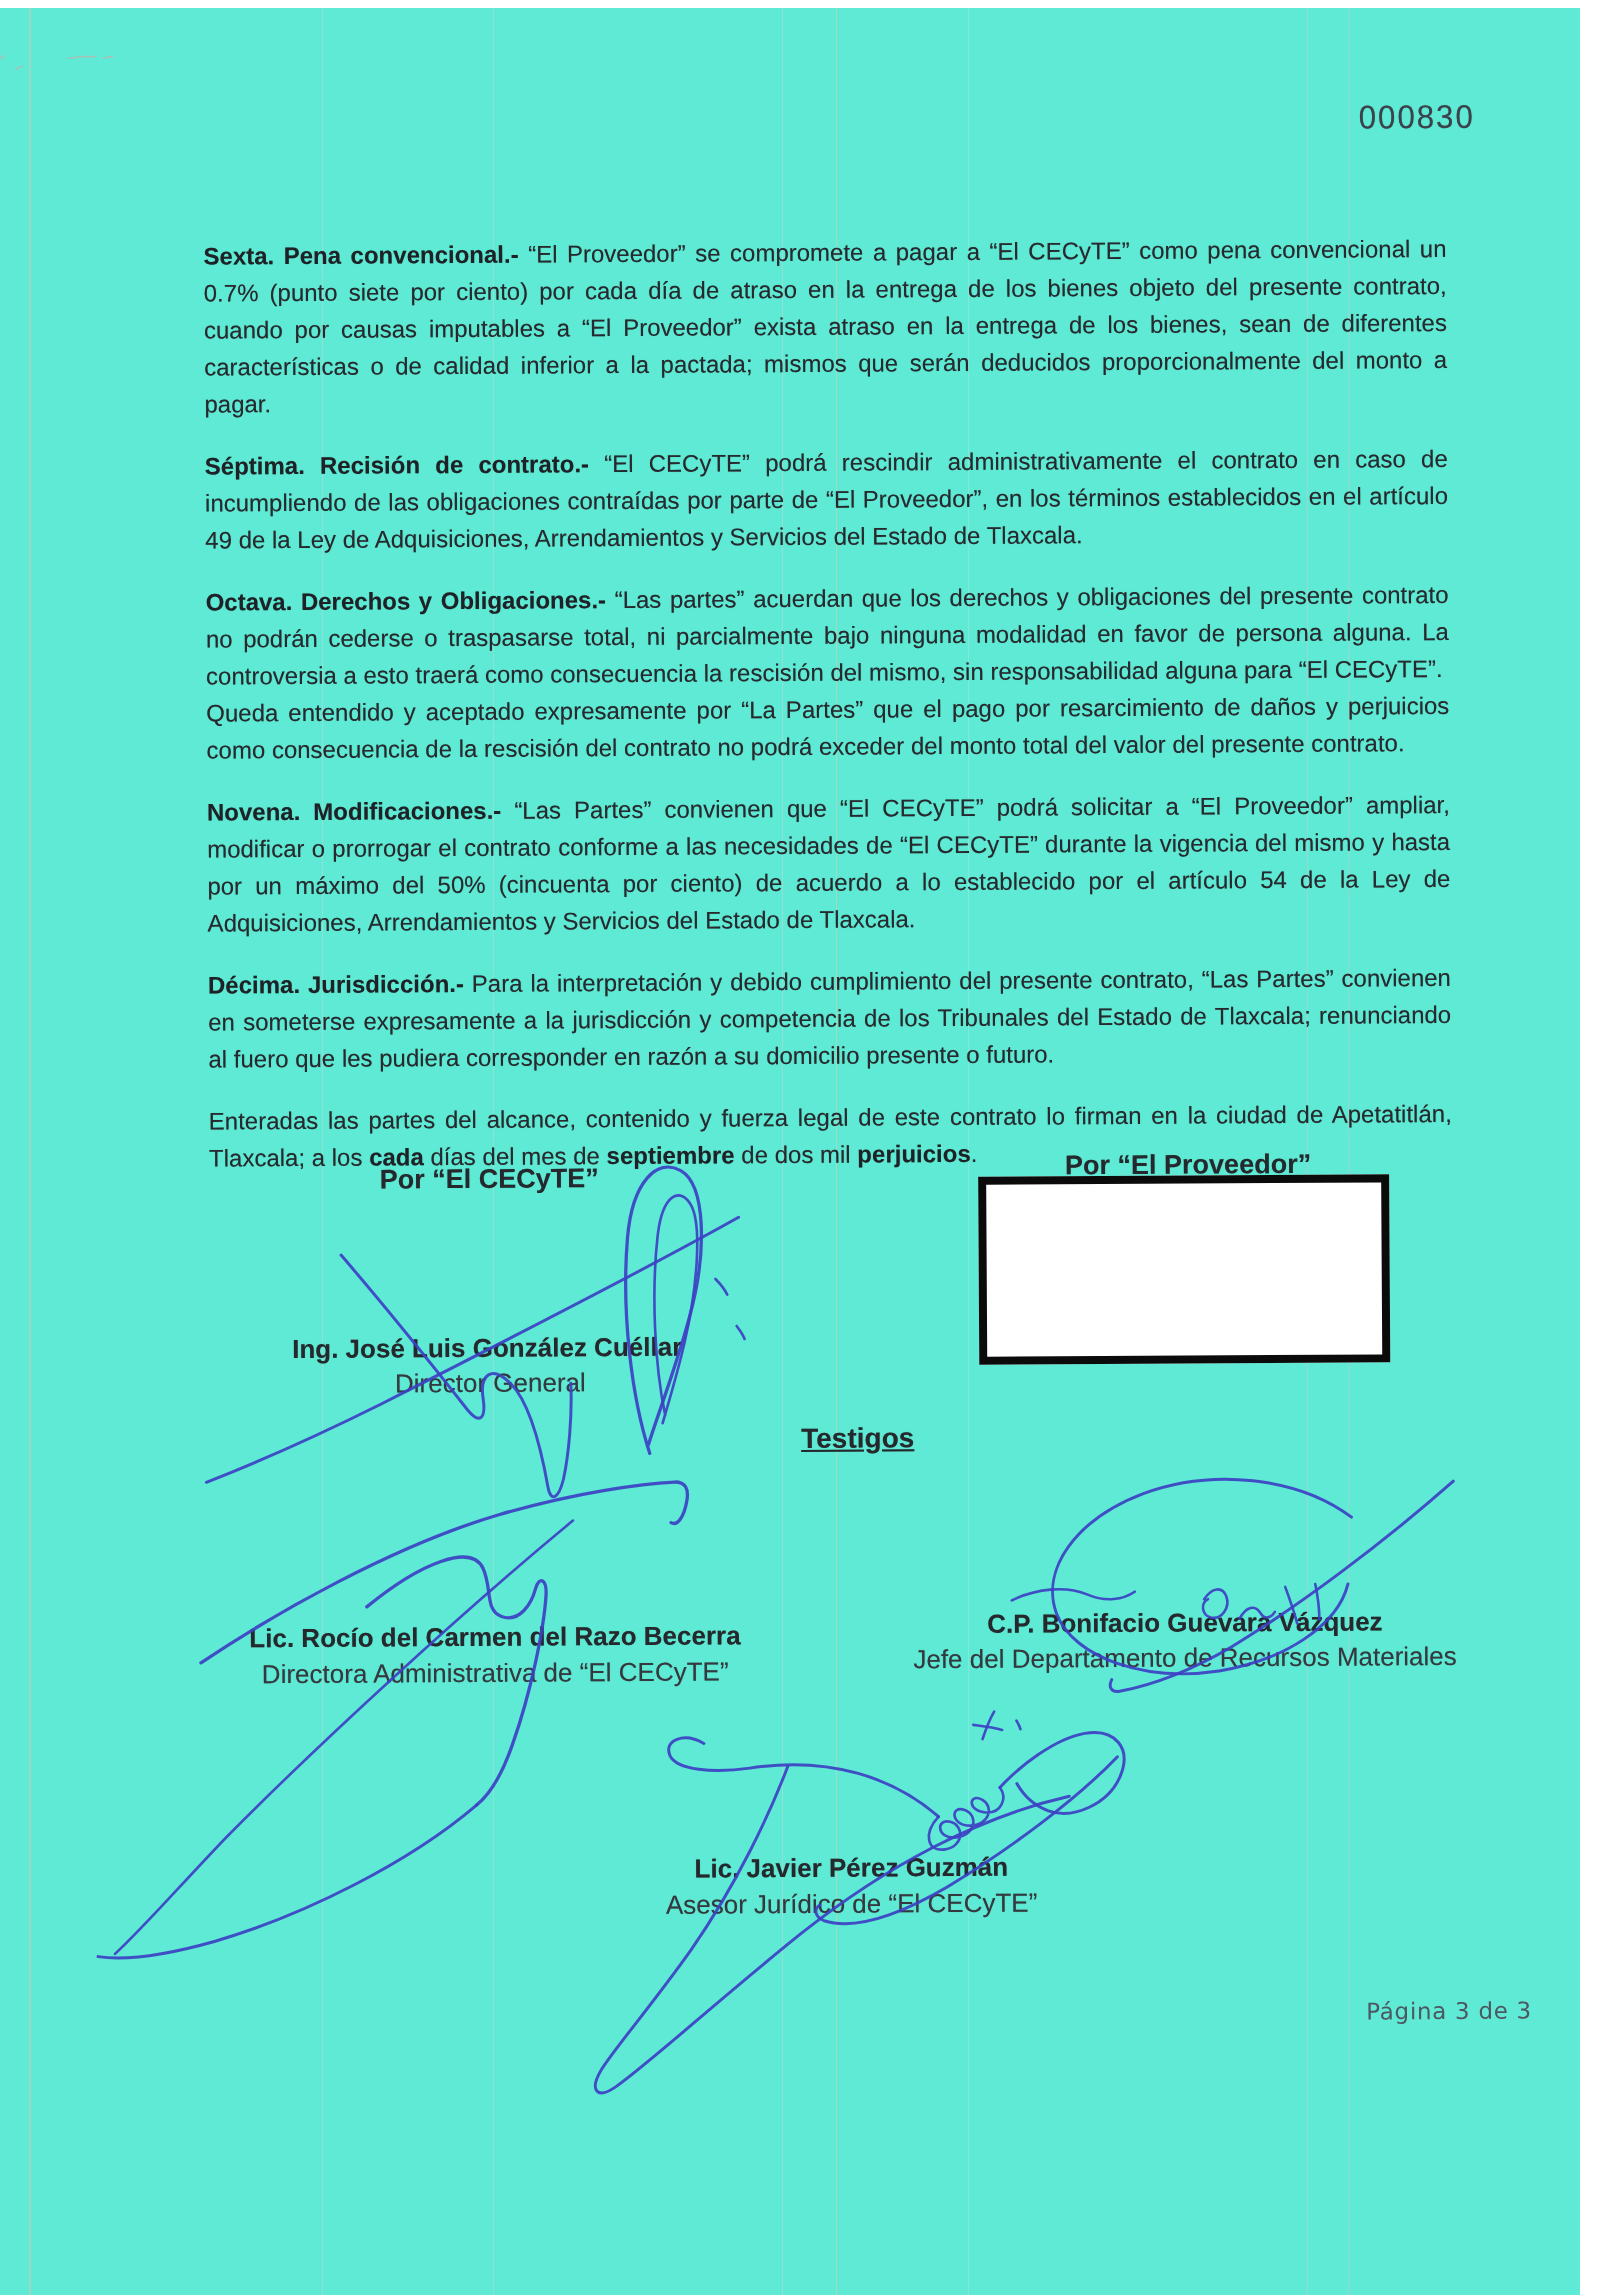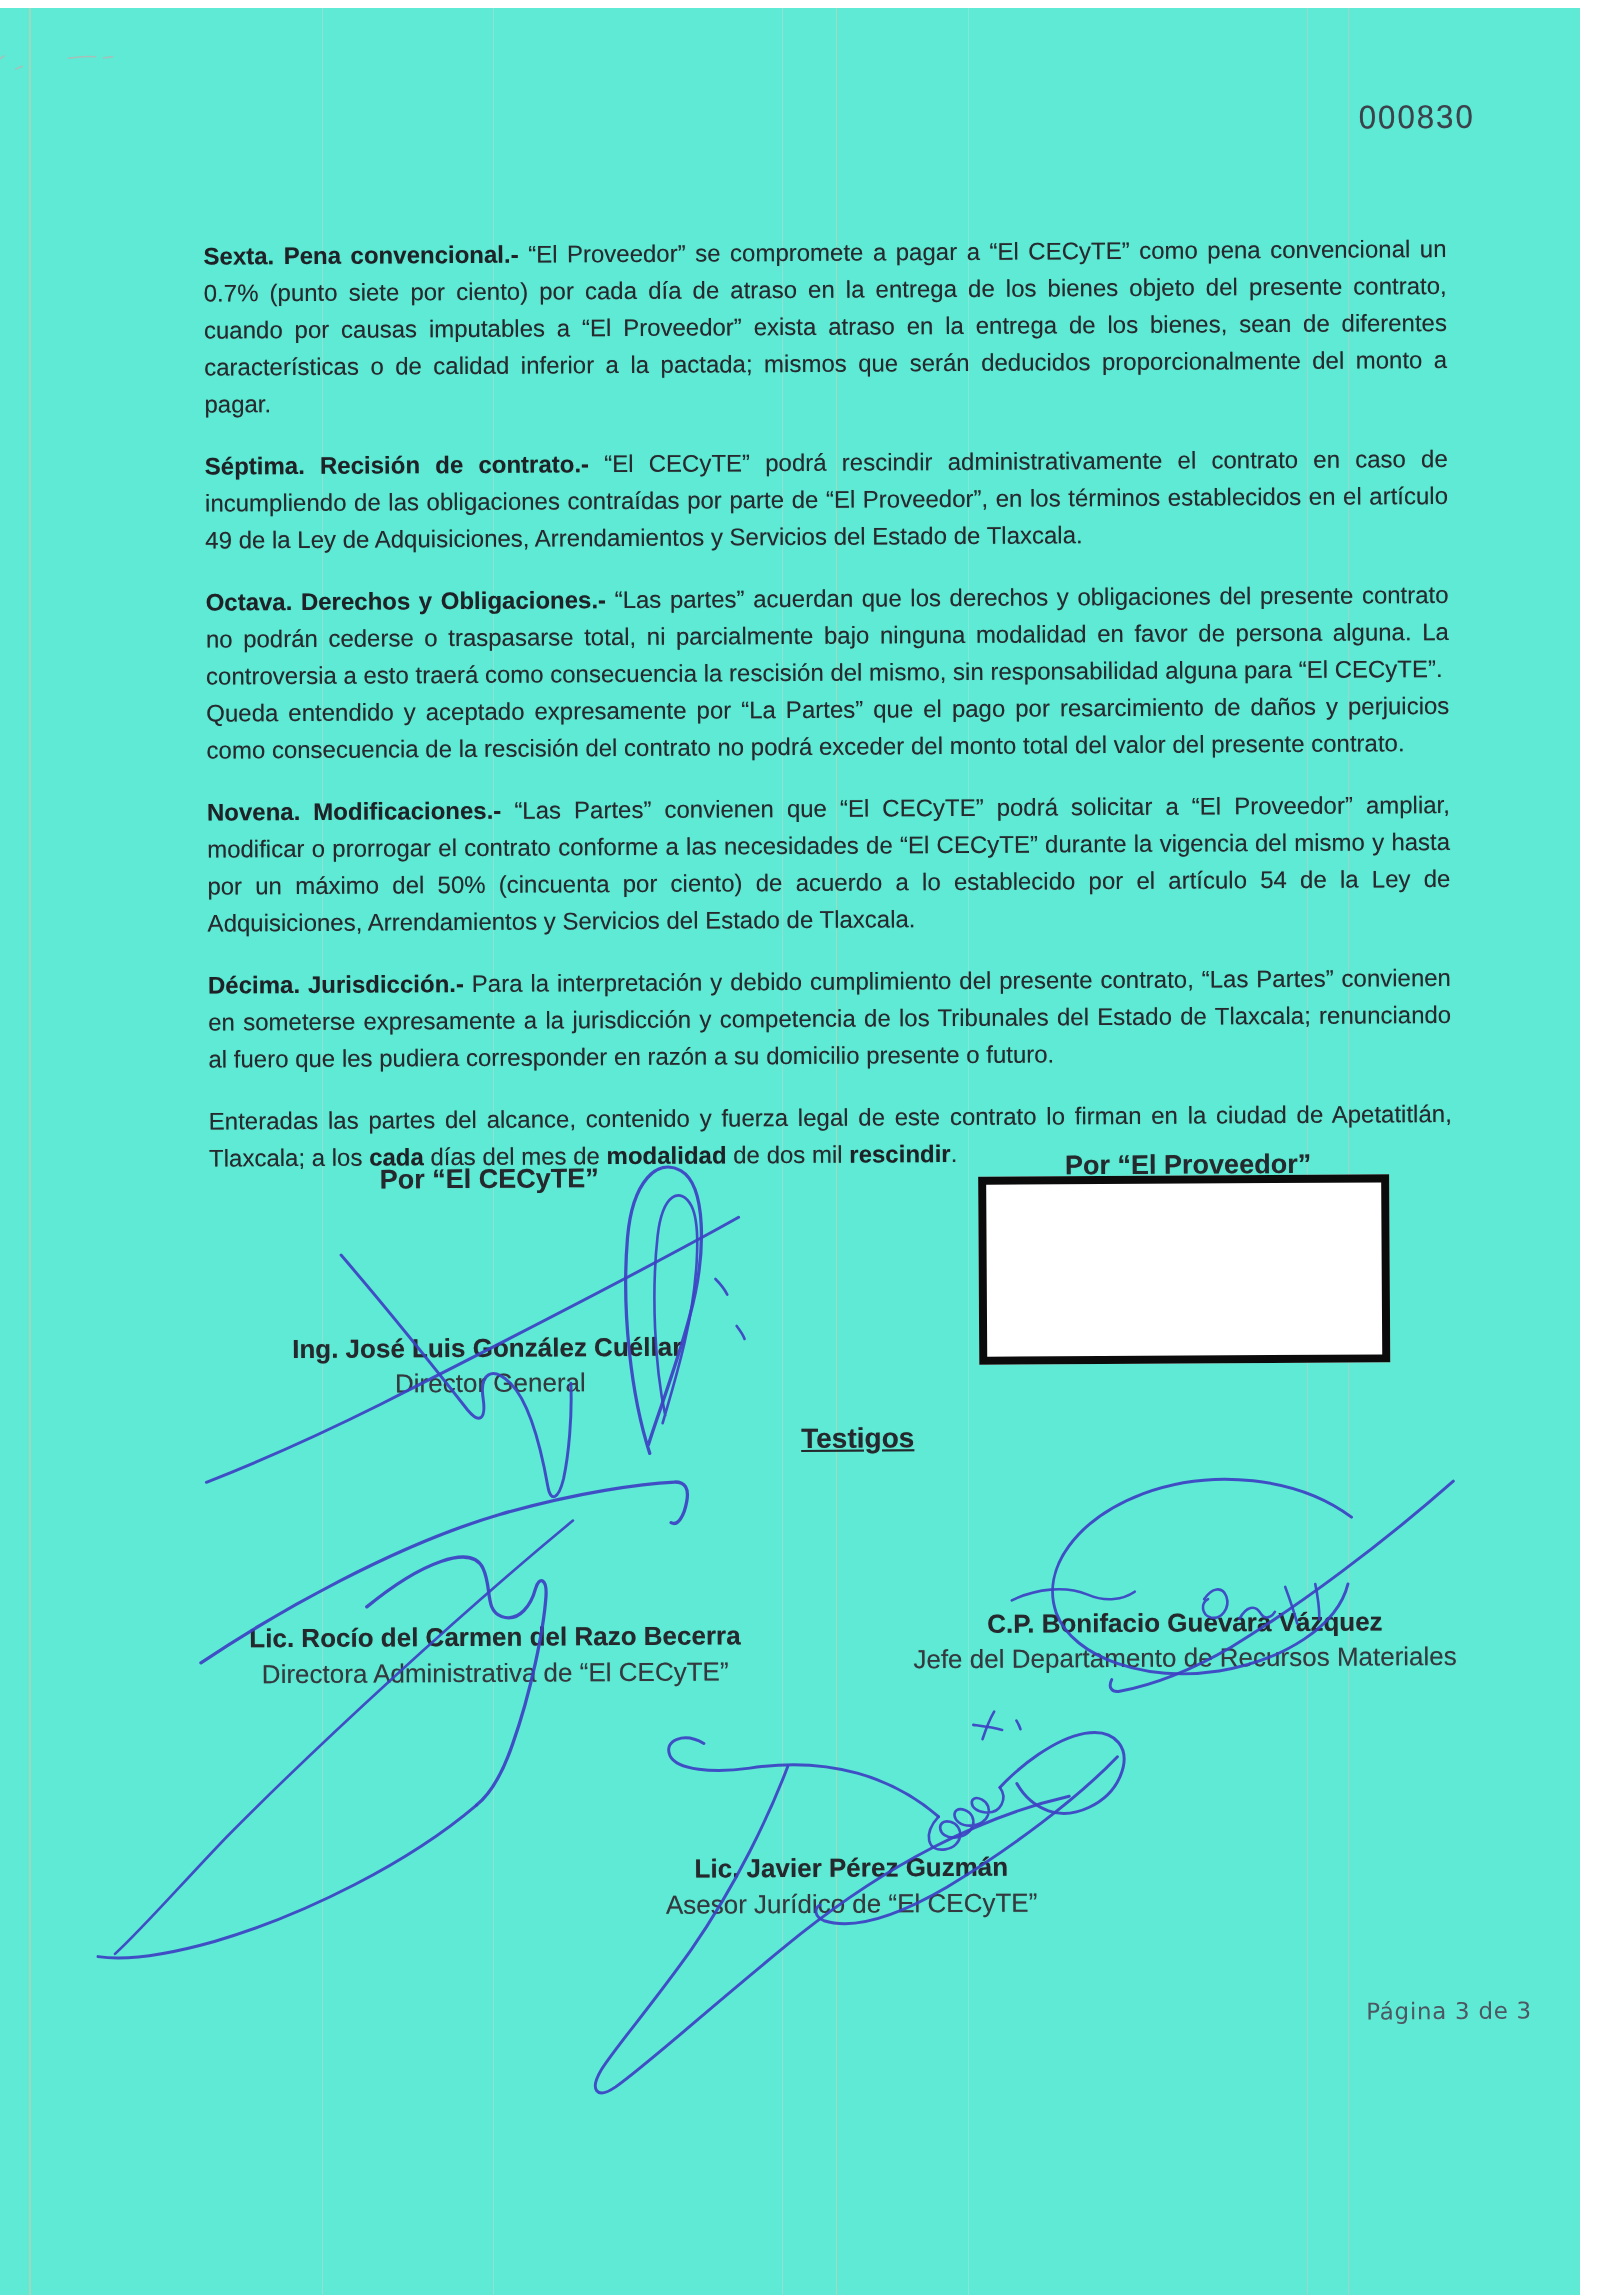--- a/index.html
+++ b/index.html
@@ -83,21 +83,21 @@
 
     <div id="bodytext">
       <div id="clauses">
           <p class="clause"><b class="lead">Sexta. Pena convencional.-</b><span class="body"> “El Proveedor” se compromete a pagar a “El CECyTE” como pena convencional un 0.7% (punto siete por ciento) por cada día de atraso en la entrega de los bienes objeto del presente contrato, cuando por causas imputables a “El Proveedor” exista atraso en la entrega de los bienes, sean de diferentes características o de calidad inferior a la pactada; mismos que serán deducidos proporcionalmente del monto a pagar.</span></p>
           <p class="clause"><b class="lead">Séptima. Recisión de contrato.-</b><span class="body"> “El CECyTE” podrá rescindir administrativamente el contrato en caso de incumpliendo de las obligaciones contraídas por parte de “El Proveedor”, en los términos establecidos en el artículo 49 de la Ley de Adquisiciones, Arrendamientos y Servicios del Estado de Tlaxcala.</span></p>
           <p class="clause"><b class="lead">Octava. Derechos y Obligaciones.-</b><span class="body"> “Las partes” acuerdan que los derechos y obligaciones del presente contrato no podrán cederse o traspasarse total, ni parcialmente bajo ninguna modalidad en favor de persona alguna. La controversia a esto traerá como consecuencia la rescisión del mismo, sin responsabilidad alguna para “El CECyTE”.</span></p>
           <p class="clause cont"><span class="body">Queda entendido y aceptado expresamente por “La Partes” que el pago por resarcimiento de daños y perjuicios como consecuencia de la rescisión del contrato no podrá exceder del monto total del valor del presente contrato.</span></p>
           <p class="clause"><b class="lead">Novena. Modificaciones.-</b><span class="body"> “Las Partes” convienen que “El CECyTE” podrá solicitar a “El Proveedor” ampliar, modificar o prorrogar el contrato conforme a las necesidades de “El CECyTE” durante la vigencia del mismo y hasta por un máximo del 50% (cincuenta por ciento) de acuerdo a lo establecido por el artículo 54 de la Ley de Adquisiciones, Arrendamientos y Servicios del Estado de Tlaxcala.</span></p>
           <p class="clause"><b class="lead">Décima. Jurisdicción.-</b><span class="body"> Para la interpretación y debido cumplimiento del presente contrato, “Las Partes” convienen en someterse expresamente a la jurisdicción y competencia de los Tribunales del Estado de Tlaxcala; renunciando al fuero que les pudiera corresponder en razón a su domicilio presente o futuro.</span></p>
         </div>
-      <p class="clause" id="closing" style="margin-top:25px;">Enteradas las partes del alcance, contenido y fuerza legal de este contrato lo firman en la ciudad de Apetatitlán, Tlaxcala; a los <b>cada</b> días del mes de <b>modalidad</b> de dos mil <b>rescindir</b>.</p>
+      <p class="clause" id="closing" style="margin-top:25px;">Enteradas las partes del alcance, contenido y fuerza legal de este contrato lo firman en la ciudad de Apetatitlán, Tlaxcala; a los <b>cada</b> días del mes de <b>septiembre</b> de dos mil <b>perjuicios</b>.</p>
     </div>
 
     <div class="sig-label sig-head" style="left:489px;top:1154px;">Por “El CECyTE”</div>
     <div class="sig-label sig-head" style="left:1188px;top:1144px;">Por “El Proveedor”</div>
 
     <div id="redaction"></div>
 
     <div class="sig-label sig-name" style="left:486px;top:1323px;">Ing. José Luis González Cuéllar</div>
     <div class="sig-label sig-role" style="left:489px;top:1358px;">Director General</div>
 

